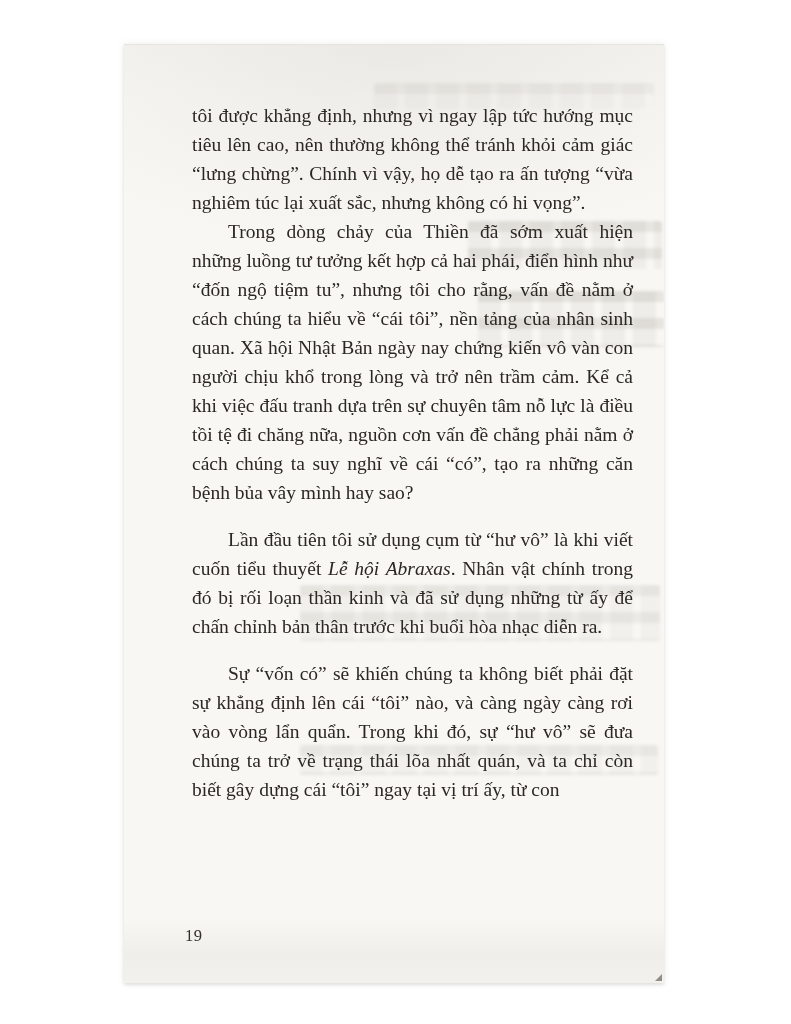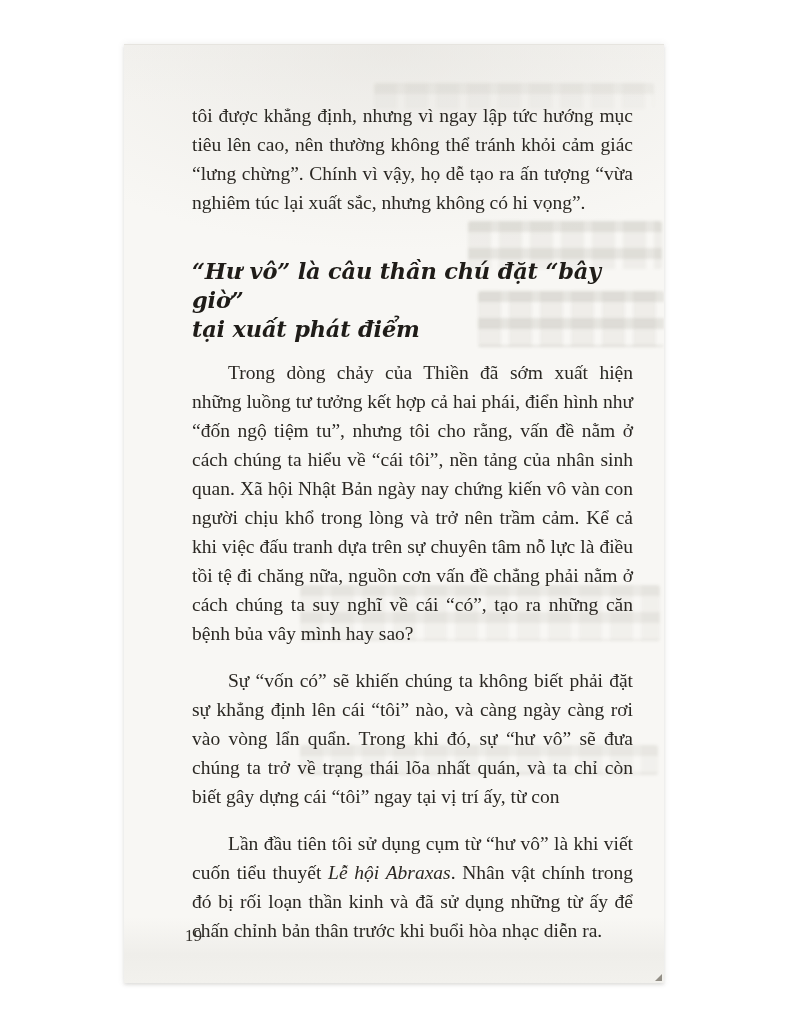--- a/index.html
+++ b/index.html
@@ -79,30 +79,26 @@
     <div class="showthrough st5"></div>
     <div class="showthrough st1"></div>
     <div class="showthrough st2"></div>
     <div class="showthrough st3"></div>
     <div class="showthrough st4"></div>
 
     <div class="text-col">
 
       <p class="body cont">tôi được khẳng định, nhưng vì ngay lập tức hướng mục tiêu lên cao, nên thường không thể tránh khỏi cảm giác “lưng chừng”. Chính vì vậy, họ dễ tạo ra ấn tượng “vừa nghiêm túc lại xuất sắc, nhưng không có hi vọng”.</p>
 
-      <h2 class="heading">
-        <span class="hline">“Hư vô” là câu thần chú đặt “bây giờ”</span>
-        <span class="hline">tại xuất phát điểm</span>
-      </h2>
 
       <p class="body indent">Trong dòng chảy của Thiền đã sớm xuất hiện những luồng tư tưởng kết hợp cả hai phái, điển hình như “đốn ngộ tiệm tu”, nhưng tôi cho rằng, vấn đề nằm ở cách chúng ta hiểu về “cái tôi”, nền tảng của nhân sinh quan. Xã hội Nhật Bản ngày nay chứng kiến vô vàn con người chịu khổ trong lòng và trở nên trầm cảm. Kể cả khi việc đấu tranh dựa trên sự chuyên tâm nỗ lực là điều tồi tệ đi chăng nữa, nguồn cơn vấn đề chẳng phải nằm ở cách chúng ta suy nghĩ về cái “có”, tạo ra những căn bệnh bủa vây mình hay sao?</p>
 
+      <p class="body indent"><span>Lần đầu tiên tôi sử dụng cụm từ “hư vô” là khi viết cuốn tiểu thuyết </span><em>Lễ hội Abraxas</em><span>. Nhân vật chính trong đó bị rối loạn thần kinh và đã sử dụng những từ ấy để chấn chỉnh bản thân trước khi buổi hòa nhạc diễn ra.</span></p>
+
       <p class="body indent">Sự “vốn có” sẽ khiến chúng ta không biết phải đặt sự khẳng định lên cái “tôi” nào, và càng ngày càng rơi vào vòng lẩn quẩn. Trong khi đó, sự “hư vô” sẽ đưa chúng ta trở về trạng thái lõa nhất quán, và ta chỉ còn biết gây dựng cái “tôi” ngay tại vị trí ấy, từ con</p>
-
-      <p class="body indent"><span>Lần đầu tiên tôi sử dụng cụm từ “hư vô” là khi viết cuốn tiểu thuyết </span><em>Lễ hội Abraxas</em><span>. Nhân vật chính trong đó bị rối loạn thần kinh và đã sử dụng những từ ấy để chấn chỉnh bản thân trước khi buổi hòa nhạc diễn ra.</span></p>
 
     </div>
 
     <div class="page-number">19</div>
 
     <div class="corner-curl"></div>
   </div>
 </div>
 
 </body></html>

